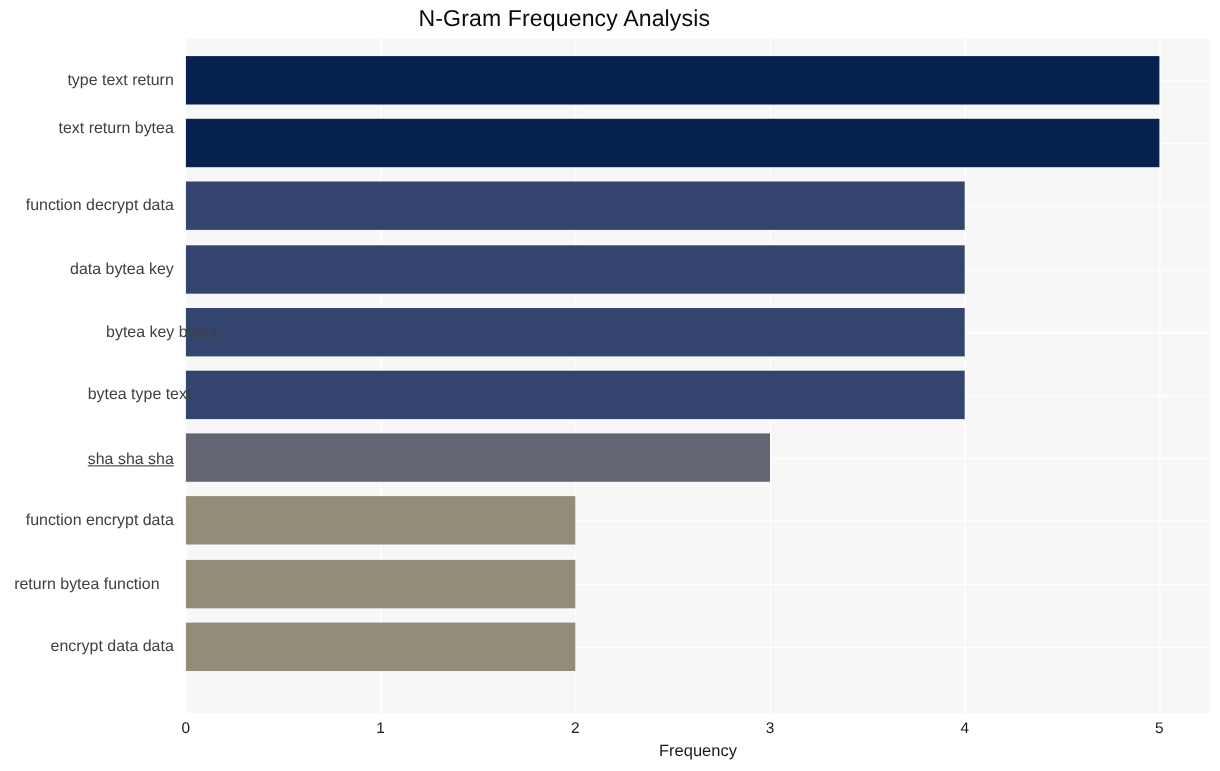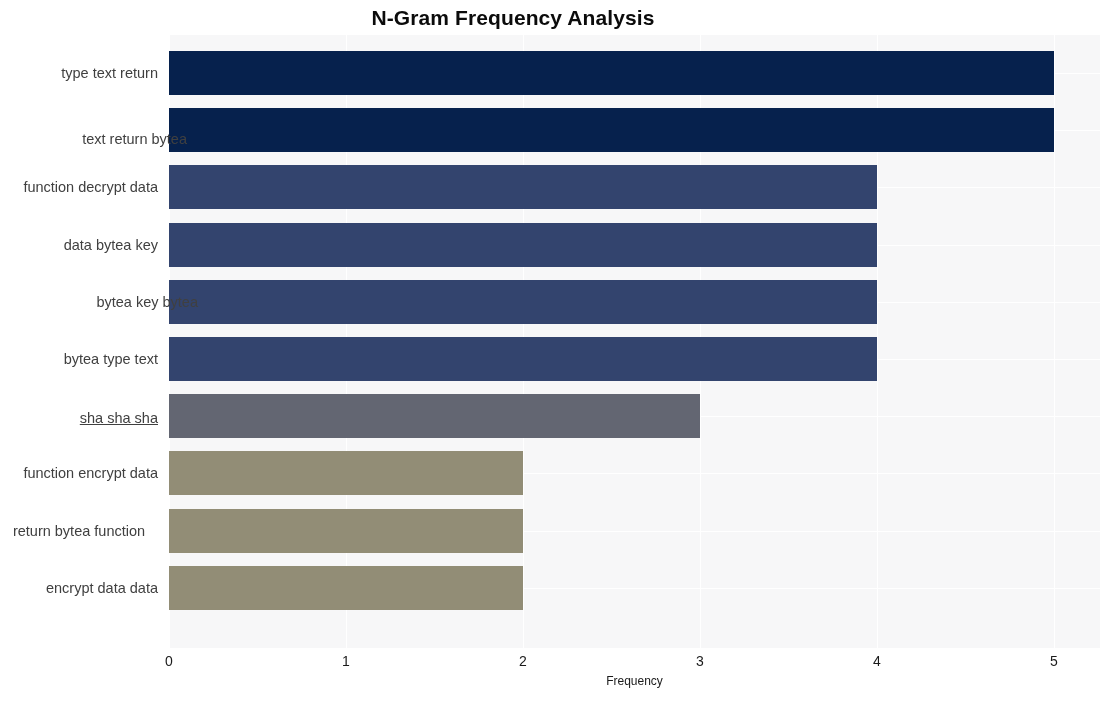--- a/index.html
+++ b/index.html
@@ -21,21 +21,21 @@
     height: 701px;
     background: #ffffff;
   }
   #chart-title {
     position: absolute;
     left: 0;
     top: 6px;
     width: 1026px;
     text-align: center;
     font-size: 21px;
-    font-weight: bold;
+    font-weight: normal;
     color: #0b0b0b;
     letter-spacing: 0.1px;
   }
   
   #plot-area {
     position: absolute;
     left: 169px;
     top: 35px;
     width: 931px;
     height: 613px;
@@ -79,21 +79,21 @@
     width: 40px;
     top: 652px;
     line-height: 18px;
   }
   #xaxis-title {
     position: absolute;
     left: 169px;
     top: 674px;
     width: 931px;
     text-align: center;
-    font-size: 12px;
+    font-size: 15px;
     color: #1a1a1a;
   }
 </style>
 </head>
 <body>
 
 <div id="figure" style="background: rgb(255, 255, 255);">
 
   <div id="chart-title" style="color: rgb(11, 11, 11);">N-Gram Frequency Analysis</div>
 
@@ -125,25 +125,25 @@
         <div class="bar" title="bytea type text: 4" style="top: 302px; width: 707.985px; background: rgb(51, 68, 110);"></div>
         <div class="bar" title="sha sha sha: 3" style="top: 359px; width: 530.989px; background: rgb(99, 102, 114);"></div>
         <div class="bar" title="function encrypt data: 2" style="top: 416px; width: 353.992px; background: rgb(146, 141, 118);"></div>
         <div class="bar" title="return bytea function: 2" style="top: 474px; width: 353.992px; background: rgb(146, 141, 118);"></div>
         <div class="bar" title="encrypt data bytea: 2" style="top: 531px; width: 353.992px; background: rgb(146, 141, 118);"></div>
       </div>
   </div>
 
   <div id="ytick-labels">
       <div class="ytick-label" style="top: 64px;">type text return</div>
-      <div class="ytick-label" style="top: 130px; padding-left: 29px;">text return bytea</div>
+      <div class="ytick-label" style="top: 108px;">text return bytea</div>
       <div class="ytick-label" style="top: 178px;">function decrypt data</div>
       <div class="ytick-label" style="top: 236px;">data bytea key</div>
       <div class="ytick-label" style="top: 293px; padding-left: 40px;">bytea key bytea</div>
-      <div class="ytick-label" style="top: 350px;">bytea type text</div>
+      <div class="ytick-label" style="top: 350px; padding-left: 16px;">bytea type text</div>
       <div class="ytick-label" style="top: 409px; text-decoration: underline;">sha sha sha</div>
       <div class="ytick-label" style="top: 464px;">function encrypt data</div>
       <div class="ytick-label" style="top: 522px; text-align: center;">return bytea function</div>
       <div class="ytick-label" style="top: 579px;">encrypt data data</div>
     </div>
   <div id="xtick-labels">
       <div class="xtick-label" style="left: 149px;">0</div>
       <div class="xtick-label" style="left: 325.996px;">1</div>
       <div class="xtick-label" style="left: 502.992px;">2</div>
       <div class="xtick-label" style="left: 679.989px;">3</div>

